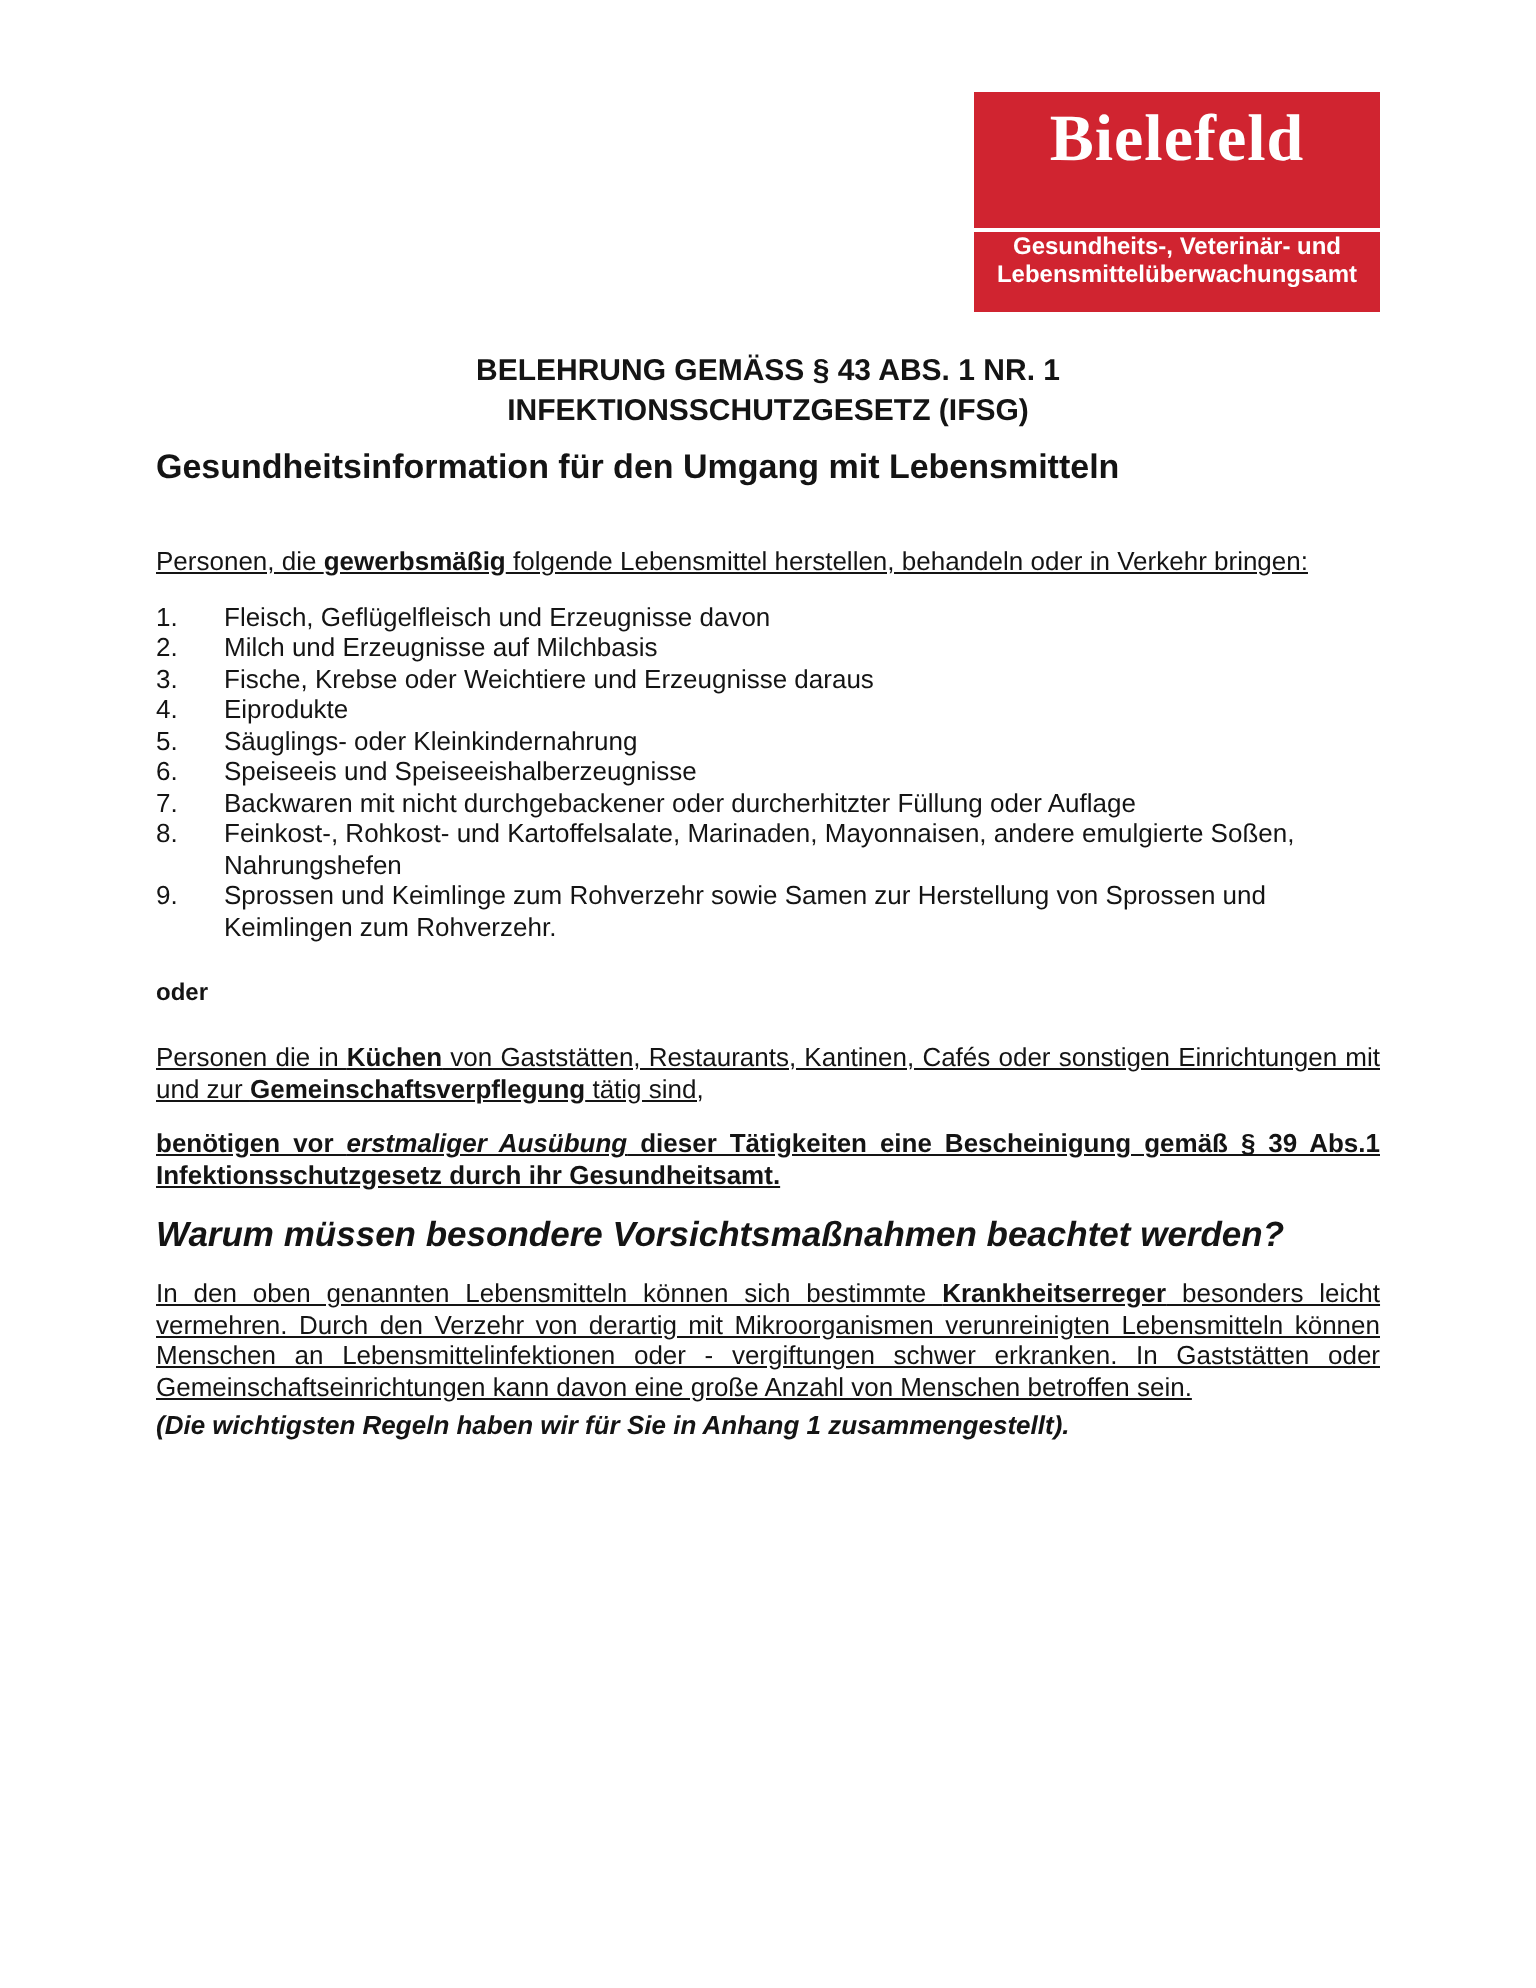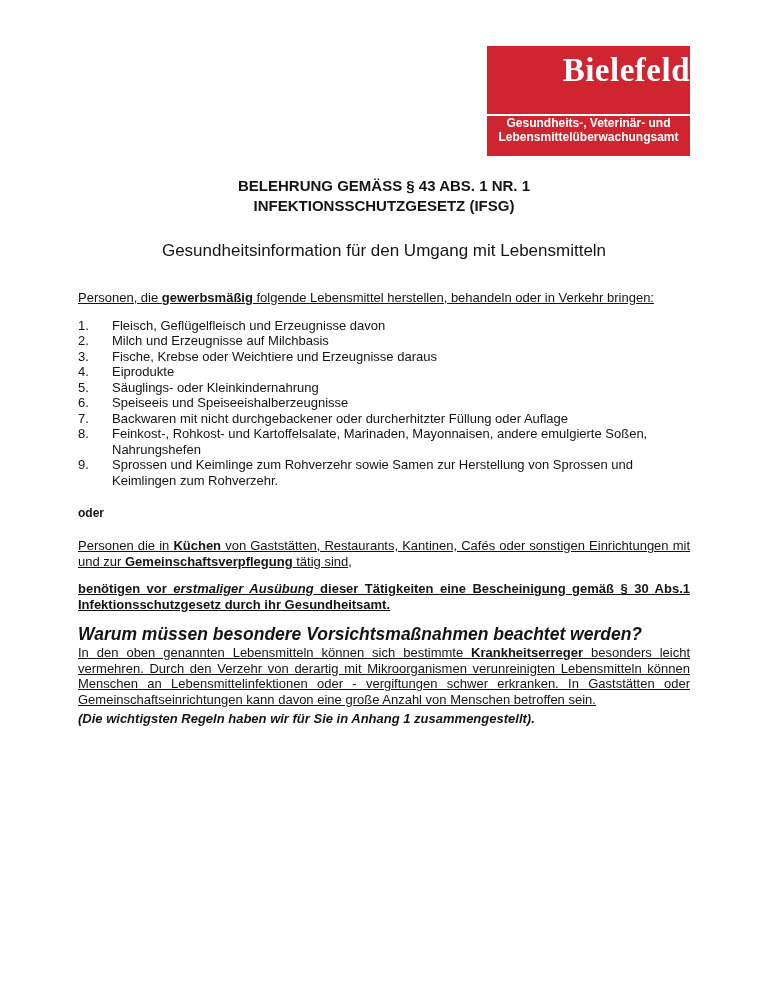--- a/index.html
+++ b/index.html
@@ -26,44 +26,43 @@
     text-align: center;
     padding: 0;
   }
   .logo-city {
     font-family: "Liberation Serif", "DejaVu Serif", serif;
     font-weight: bold;
     font-size: 33px;
     line-height: 49px;
     height: 68px;
     letter-spacing: 0.5px;
-    text-align: right;
   }
   .logo-divider { height: 2px; background: #ffffff; }
   .logo-dept {
     height: 40px;
     padding-top: 0;
     font-size: 12px;
     font-weight: bold;
     line-height: 14px;
   }
 
   
   .title {
     margin-top: 20px;
     text-align: center;
     font-size: 15px;
     font-weight: bold;
     line-height: 20px;
   }
   .subtitle {
-    margin-top: 24px;
-    text-align: center;
+    margin-top: 7px;
+    text-align: left;
     font-size: 17px;
-    font-weight: normal;
+    font-weight: bold;
     line-height: 21px;
   }
 
   
   .body-text { font-size: 13px; line-height: 15.5px; }
   .justify { text-align: justify; text-decoration: underline; }
   .intro { margin-top: 29px; }
 
   .seg-n { font-weight: normal; }
   .seg-b { font-weight: bold; }
@@ -84,21 +83,21 @@
   }
   .kitchen-para { margin-top: 15px; }
   .requirement-para { margin-top: 12px; font-weight: bold; }
   .why-heading {
     margin-top: 11px;
     font-size: 17.5px;
     font-weight: bold;
     font-style: italic;
     line-height: 22px;
   }
-  .pathogens-para { }
+  .pathogens-para { margin-top: 11px; }
   .responsibility-para { margin-top: 9px; }
   .annex-note {
     margin-top: 4px;
     font-weight: bold;
     font-style: italic;
   }
 </style>
 </head>
 <body>
 
@@ -161,21 +160,21 @@
         <span class="li-num">9.</span>
         <span class="li-text">Sprossen und Keimlinge zum Rohverzehr sowie Samen zur Herstellung von Sprossen und Keimlingen zum Rohverzehr.</span>
       </div>
     </div>
 
 
   <div class="oder-heading">oder</div>
 
   <div class="body-text kitchen-para justify"><span class="seg-n">Personen die in </span><span class="seg-b">Küchen</span><span class="seg-n"> von Gaststätten, Restaurants, Kantinen, Cafés oder sonstigen Einrich­tungen mit und zur </span><span class="seg-b">Gemeinschaftsverpflegung</span><span class="seg-n"> tätig sind,</span></div>
 
-  <div class="body-text requirement-para justify"><span class="seg-b">benötigen vor </span><span class="seg-biu">erstmaliger Ausübung</span><span class="seg-b"> dieser Tätigkeiten eine Bescheinigung gemäß § 30 Abs.1 Infektionsschutzgesetz durch ihr Gesundheitsamt.</span></div>
+  <div class="body-text requirement-para justify"><span class="seg-b">benötigen vor </span><span class="seg-biu">erstmaliger Ausübung</span><span class="seg-b"> dieser Tätigkeiten eine Bescheinigung gemäß § 39 Abs.1 Infektionsschutzgesetz durch ihr Gesundheitsamt.</span></div>
 
   <div class="why-heading">Warum müssen besondere Vorsichtsmaßnahmen beachtet werden?</div>
 
   <div class="body-text pathogens-para justify"><span class="seg-n">In den oben genannten Lebensmitteln können sich bestimmte </span><span class="seg-b">Krankheitserreger</span><span class="seg-n"> besonders leicht vermehren. Durch den Verzehr von derartig mit Mikroorganismen verunreinigten Lebens­mitteln können Menschen an Lebensmittelinfektionen oder - vergiftungen schwer erkranken. In Gaststätten oder Gemeinschaftseinrichtungen kann davon eine große Anzahl von Menschen betroffen sein.</span></div>
 
 
   <div class="body-text annex-note">(Die wichtigsten Regeln haben wir für Sie in Anhang 1 zusammengestellt).</div>
 
 </div>
 

